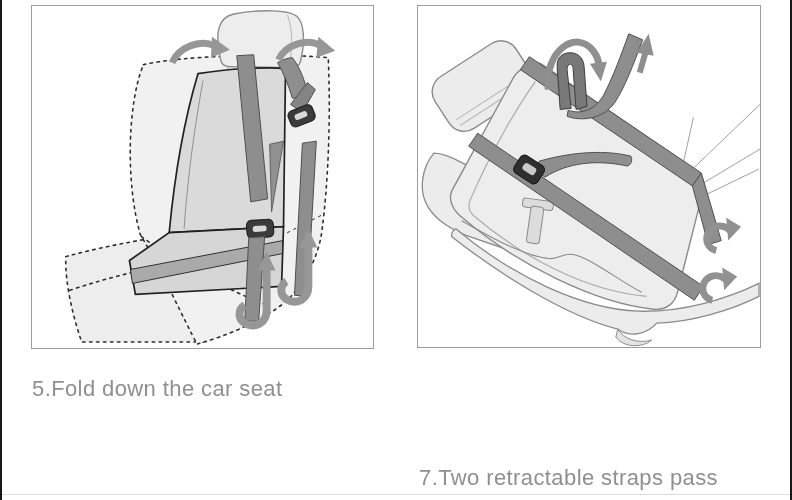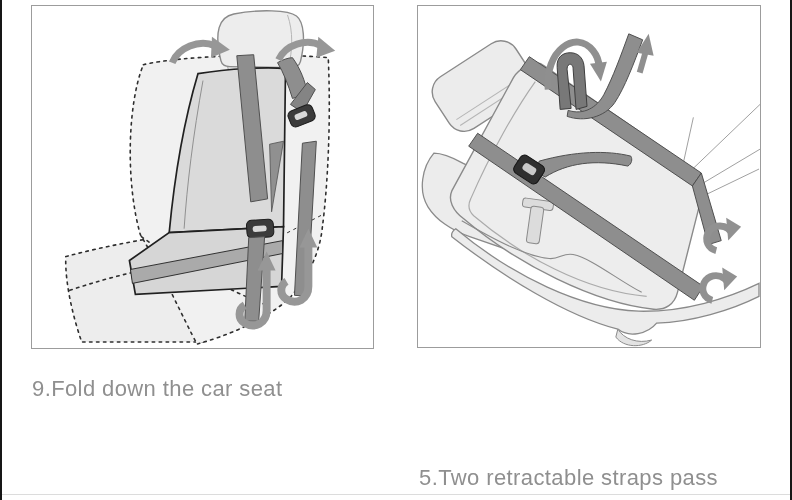--- a/index.html
+++ b/index.html
@@ -164,19 +164,19 @@
       <path fill="none" stroke="#919191" stroke-width="7" d="M 300,246 C 292,244 288,236 292,228 C 296,221 305,219 312,224 L 316,228"></path>
       <path fill="#919191" d="M 310,213 L 325,222 L 312,236 Z"></path>
     </g>
     <g>
       <path fill="none" stroke="#919191" stroke-width="7" d="M 296,296 C 288,294 284,286 288,278 C 292,271 301,269 308,274 L 312,278"></path>
       <path fill="#919191" d="M 306,263 L 321,272 L 308,286 Z"></path>
     </g>
   </svg>
 </figure>
 
-<div class="caption c1">9.Fold down the car seat</div>
+<div class="caption c1">5.Fold down the car seat</div>
 
 <div class="caption c2">
-  <span>5.Two retractable straps pass</span>
+  <span>7.Two retractable straps pass</span>
   
   
 </div>
 
 </body></html>

